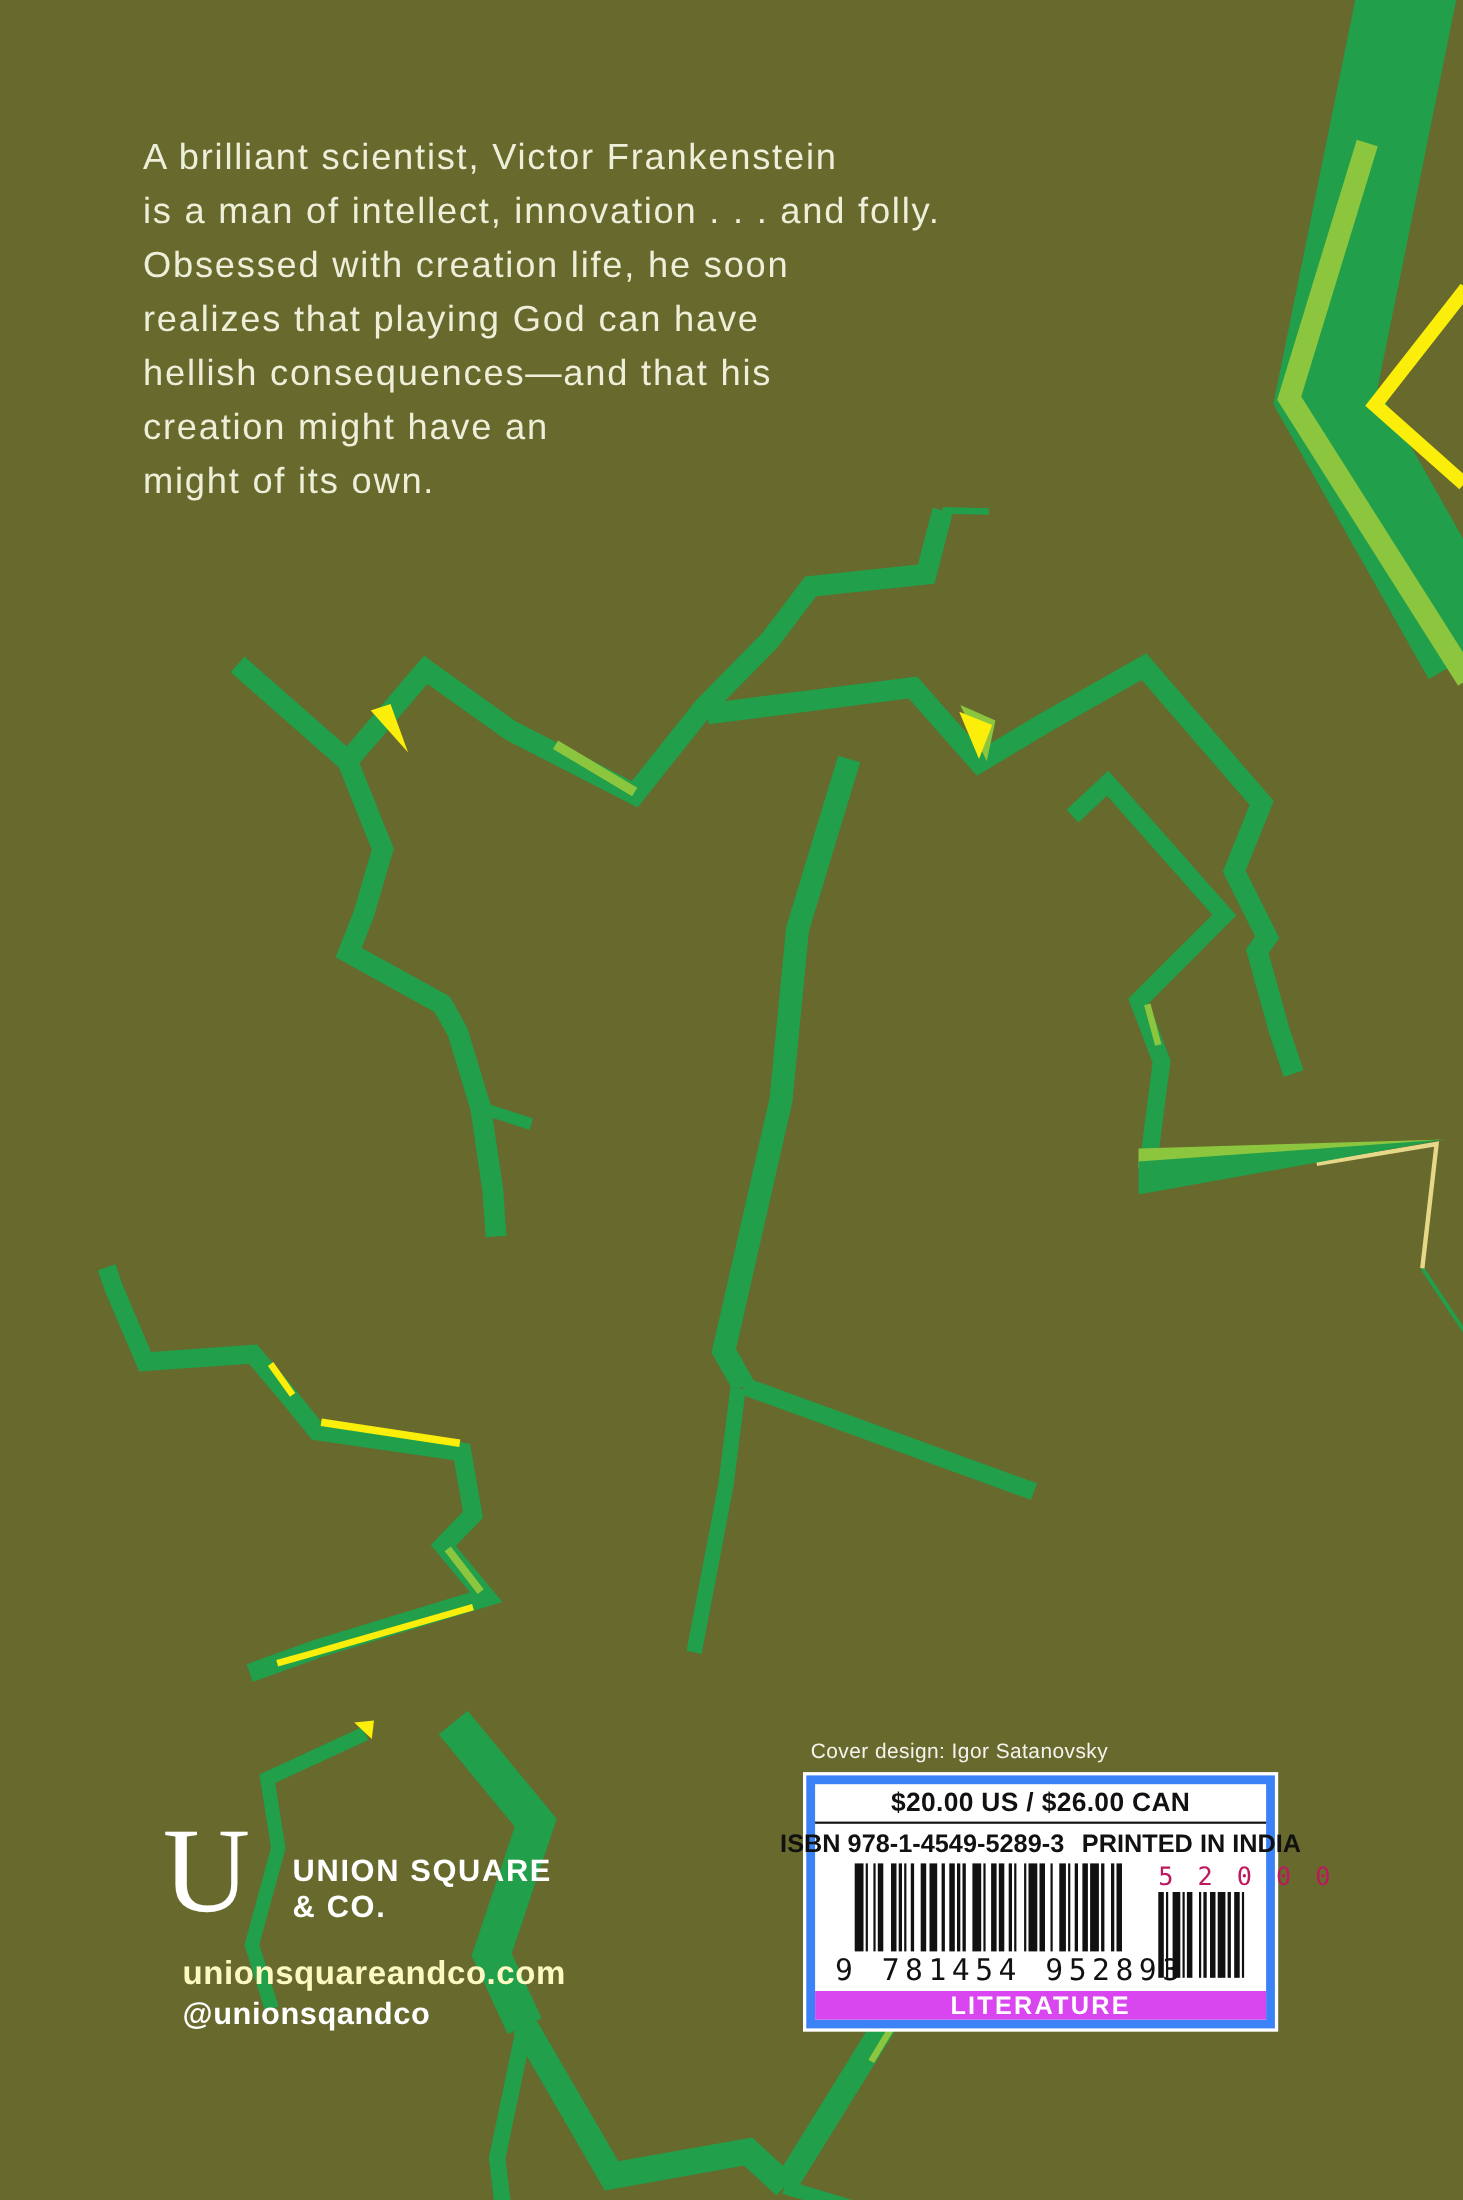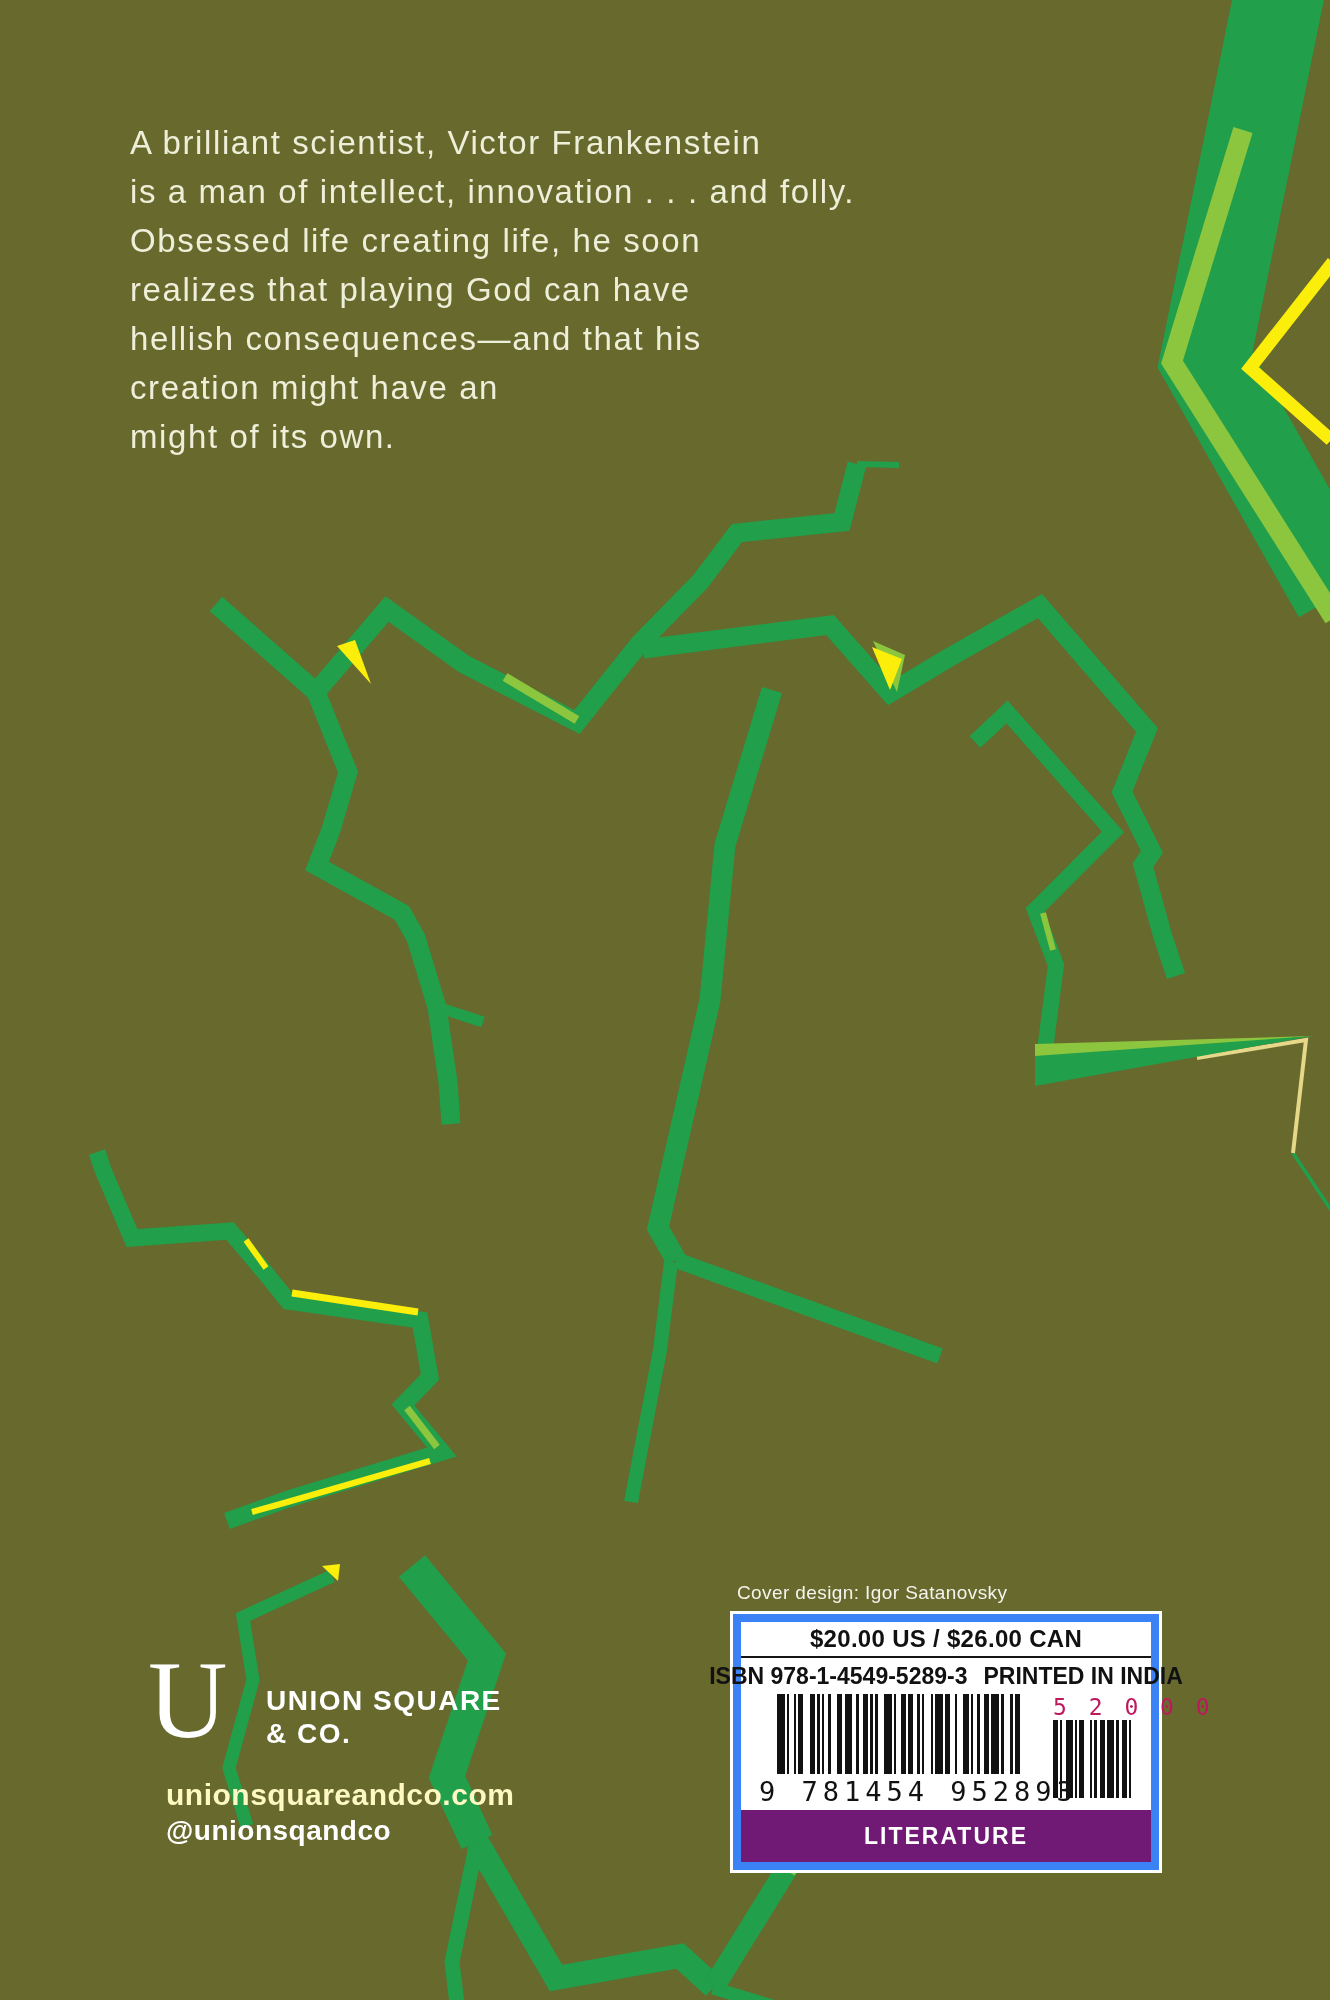--- a/index.html
+++ b/index.html
@@ -63,21 +63,21 @@
     letter-spacing:5px; white-space:nowrap;
   }
   .supp{position:absolute; left:312px; top:0; width:104px;}
   .supp-digits{
     font-family:"DejaVu Sans Mono", monospace; font-size:23px; color:#be185d;
     letter-spacing:4px; white-space:nowrap; height:26px;
   }
   .supp-bars{height:78px; display:flex; align-items:stretch;}
   .supp-bars span{background:#111; display:block; height:100%;}
   .category-bar{
-    height:52px; background:#701a75; color:#fff; display:flex; align-items:center; justify-content:center;
+    height:26px; background:#d946ef; color:#fff; display:flex; align-items:center; justify-content:center;
     font-size:23px; font-weight:bold; letter-spacing:2px;
   }
 </style>
 </head>
 <body>
 
 <div id="cover">
 
   <svg id="bolts" width="1330" height="2000" viewBox="0 0 1330 2000">
     <g fill="none" stroke-linejoin="miter" stroke-miterlimit="6" stroke-linecap="butt">
@@ -133,21 +133,21 @@
     <g fill="#fbee0a">
       <polygon points="337,646 371,684 355,640"></polygon>
       <polygon points="872,647 890,690 902,659"></polygon>
       <polygon points="322,1566 338,1581 340,1564"></polygon>
     </g>
   </svg>
 
   <div class="blurb">
     <div>A brilliant scientist, Victor Frankenstein</div>
     <div>is a man of intellect, innovation . . . and folly.</div>
-    <div>Obsessed life creating life, he soon</div>
+    <div>Obsessed with creation life, he soon</div>
     <div>realizes that playing God can have</div>
     <div>hellish consequences—and that his</div>
     <div>creation might have an</div>
     <div>might of its own.</div>
   </div>
 
   <div class="credit">Cover design: Igor Satanovsky</div>
 
   <div class="logo-u">U</div>
   <div class="logo-name">

